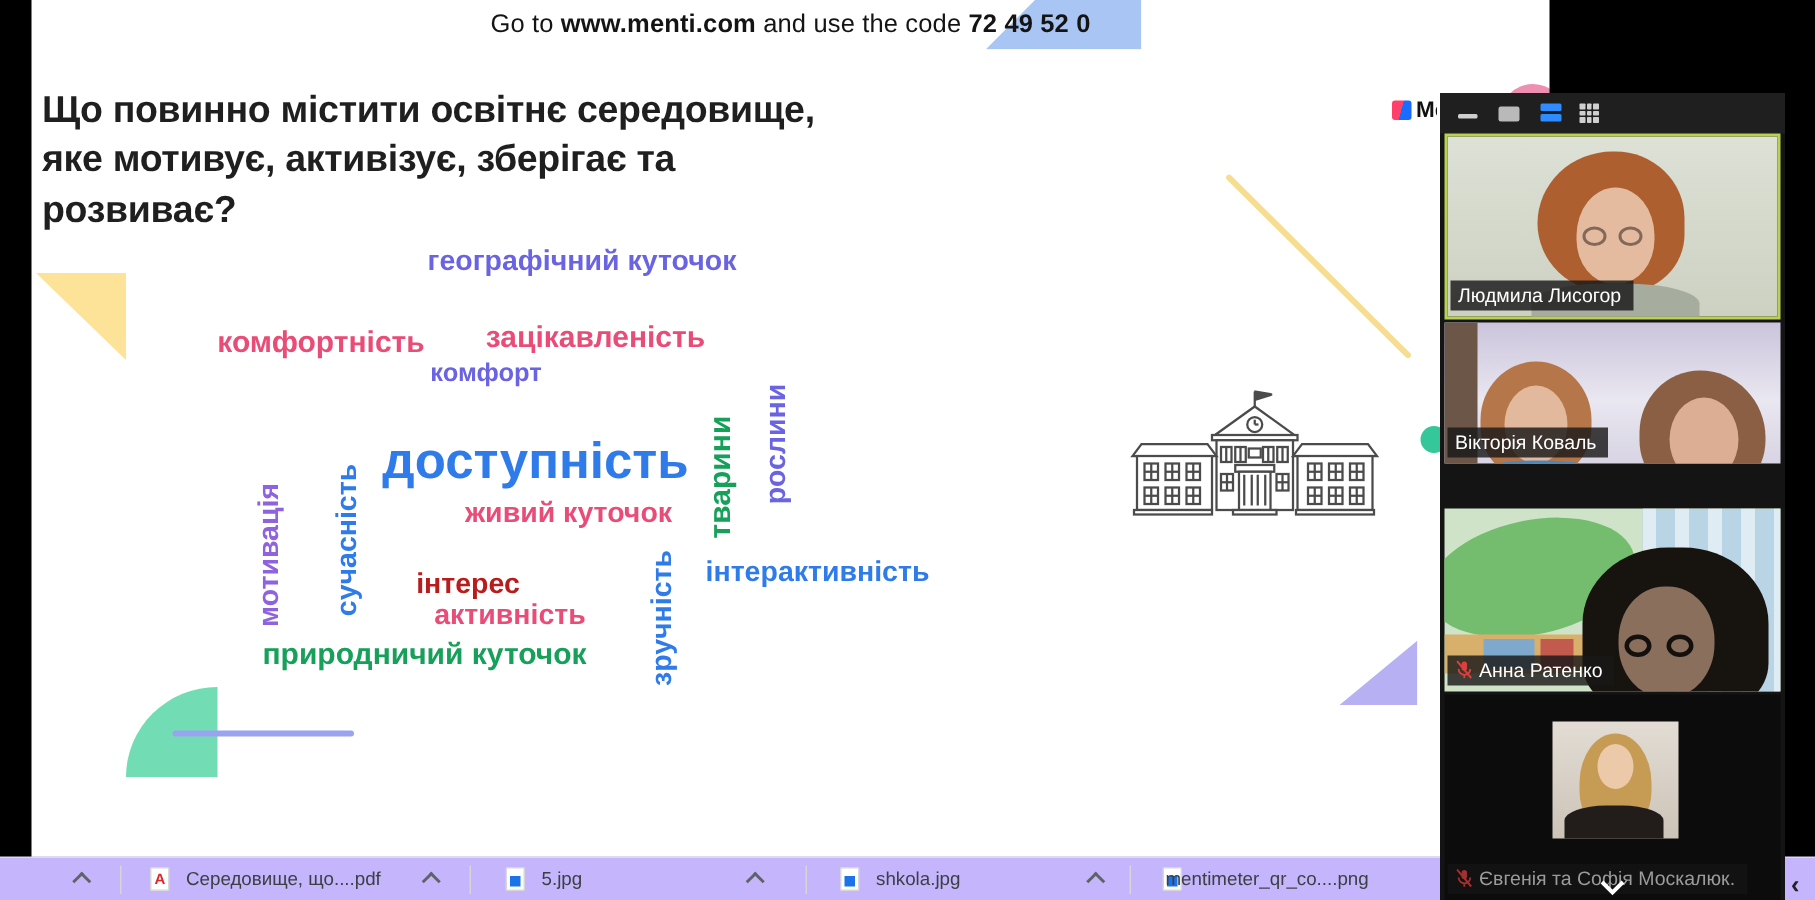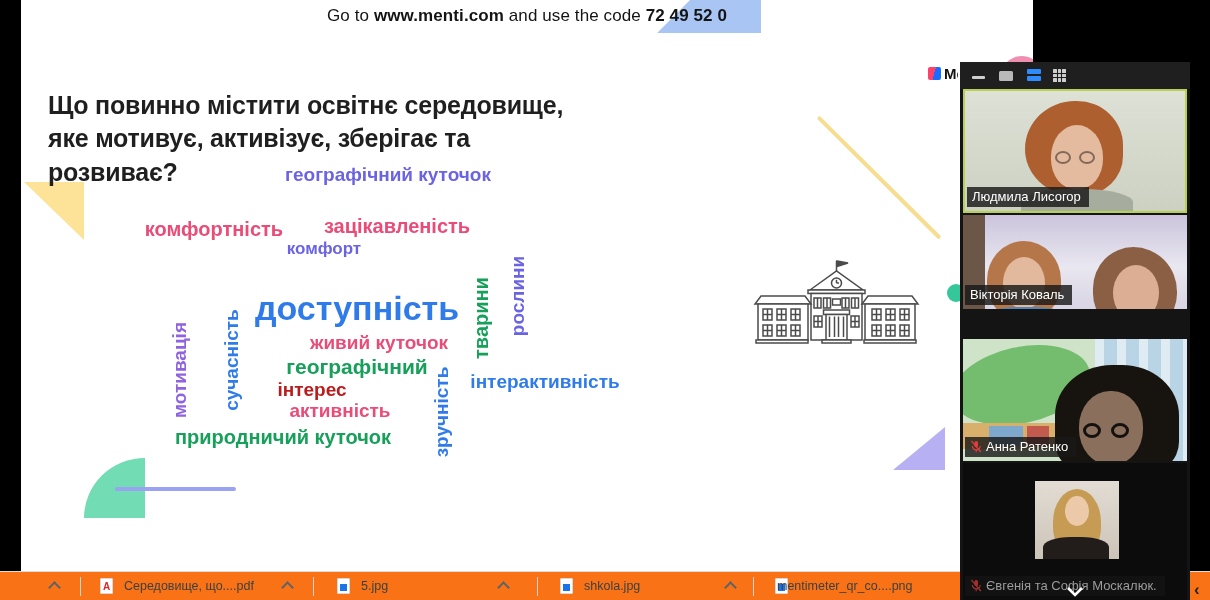--- a/index.html
+++ b/index.html
@@ -6,22 +6,22 @@
   #stage{position:relative;width:1210px;height:600px;overflow:hidden;background:#fff;
          font-family:"Liberation Sans",sans-serif;}
   [data-interactable]{box-sizing:border-box;}
 
   
   .topbar{position:absolute;left:21px;top:6px;width:1012px;text-align:center;
           font-size:17px;color:#141414;z-index:2;letter-spacing:.1px;}
   .topbar b{font-weight:700;}
   .blue-para{position:absolute;left:655px;top:0;width:106px;height:33px;background:#a9c5f3;
              clip-path:polygon(33% 0,100% 0,100% 100%,2% 100%);z-index:1;}
-  .slide-title{position:absolute;left:48px;top:57px;width:580px;font-size:25px;font-weight:700;
-               color:#1f1f1f;line-height:1.33;white-space:pre-line;letter-spacing:-.2px;z-index:2;margin-top:32px;}
+  .slide-title{position:absolute;left:28px;top:57px;width:580px;font-size:25px;font-weight:700;
+               color:#1f1f1f;line-height:1.33;white-space:pre-line;letter-spacing:-.2px;z-index:2;}
   #word-cloud{position:absolute;left:0;top:0;width:1210px;height:571px;z-index:2;}
   .word{position:absolute;transform:translate(-50%,-50%);font-weight:700;white-space:nowrap;}
   .word.vert{transform:translate(-50%,-50%) rotate(-90deg);}
 
   
   .tri-yellow{position:absolute;left:24px;top:182px;width:60px;height:58px;background:#fce398;
               clip-path:polygon(0 0,100% 0,100% 100%);z-index:1;}
   .line-yellow{position:absolute;left:818px;top:115px;width:172px;height:4px;background:#f6dd90;
                border-radius:3px;transform:rotate(44.8deg);transform-origin:left center;z-index:1;}
   .quarter-teal{position:absolute;left:84px;top:458px;width:61px;height:60px;background:#72dcb4;
@@ -102,21 +102,21 @@
   .t4-face{left:30px;top:15px;width:24px;height:30px;background:#ecc9a9;border-radius:50%;}
   .t4-body{left:8px;top:56px;width:66px;height:24px;background:#221c1a;border-radius:42% 42% 0 0;}
 
   .name-tag{position:absolute;left:2px;bottom:4px;display:flex;align-items:center;gap:4px;
             background:rgba(24,24,24,.82);color:#fff;font-size:13px;padding:2px 8px 3px 5px;
             white-space:nowrap;max-width:214px;overflow:hidden;}
   .tile4 .name-tag{color:#9b9b9b;background:rgba(24,24,24,.55);}
   .chev-down{position:absolute;left:50%;bottom:2px;transform:translateX(-50%);z-index:3;}
 
   
-  .downloads{position:absolute;left:0;top:571px;width:1210px;height:29px;background:#f97316;
+  .downloads{position:absolute;left:0;top:571px;width:1210px;height:29px;background:#c4b5fd;
              border-top:1px solid #dadce0;z-index:4;}
   .dl-sep{position:absolute;top:5px;width:1px;height:19px;background:#d6d6d6;}
   .dl-label{position:absolute;top:7px;font-size:12.5px;color:#3c4043;white-space:nowrap;}
   .dl-icon{position:absolute;top:6px;width:13px;height:16px;background:#fff;border:1px solid #d8d8d8;
            border-radius:1px;}
   .dl-icon.pdf::after{content:"A";position:absolute;left:2px;top:2px;font-size:10px;font-weight:700;color:#e02424;}
   .dl-icon.image::after{content:"";position:absolute;left:2px;bottom:2px;width:7px;height:7px;background:#1a73e8;}
   .dl-chev{position:absolute;top:11px;width:9px;height:9px;border-top:2px solid #5f6368;border-left:2px solid #5f6368;
            transform:rotate(45deg);}
   .collapse-arrow{position:absolute;left:1194px;top:580px;z-index:11;font-size:17px;font-weight:700;color:#222;}
@@ -133,21 +133,20 @@
 яке мотивує, активізує, зберігає та
 розвиває?</div>
 
   <div id="word-cloud" data-interactable="false">
       <span class="word" data-interactable="false" style="left: 388px; top: 175px; font-size: 19px; color: rgb(106, 99, 226);">географічний куточок</span>
       <span class="word" data-interactable="false" style="left: 214px; top: 229px; font-size: 20px; color: rgb(234, 76, 120);">комфортність</span>
       <span class="word" data-interactable="false" style="left: 397px; top: 226px; font-size: 20px; color: rgb(234, 76, 120);">зацікавленість</span>
       <span class="word" data-interactable="false" style="left: 324px; top: 249px; font-size: 17px; color: rgb(106, 99, 226);">комфорт</span>
       <span class="word" data-interactable="false" style="left: 357px; top: 308px; font-size: 34px; color: rgb(47, 123, 234);">доступність</span>
       <span class="word" data-interactable="false" style="left: 379px; top: 343px; font-size: 19px; color: rgb(234, 76, 120);">живий куточок</span>
-      <span class="word" data-interactable="false" style="left: 357px; top: 367px; font-size: 21px; color: rgb(22, 160, 90);">географічний</span>
       <span class="word" data-interactable="false" style="left: 312px; top: 390px; font-size: 19px; color: #b91c1c;">інтерес</span>
       <span class="word" data-interactable="false" style="left: 340px; top: 411px; font-size: 19px; color: rgb(234, 76, 120);">активність</span>
       <span class="word" data-interactable="false" style="left: 283px; top: 437px; font-size: 20px; color: rgb(22, 160, 90);">природничий куточок</span>
       <span class="word" data-interactable="false" style="left: 545px; top: 382px; font-size: 19px; color: rgb(47, 123, 234);">інтерактивність</span>
       <span class="word vert" data-interactable="false" style="left: 180px; top: 370px; font-size: 19px; color: rgb(143, 99, 224);">мотивація</span>
       <span class="word vert" data-interactable="false" style="left: 232px; top: 360px; font-size: 19px; color: rgb(47, 123, 234);">сучасність</span>
       <span class="word vert" data-interactable="false" style="left: 481px; top: 318px; font-size: 20px; color: rgb(22, 160, 90);">тварини</span>
       <span class="word vert" data-interactable="false" style="left: 518px; top: 296px; font-size: 19px; color: rgb(106, 99, 226);">рослини</span>
       <span class="word vert" data-interactable="false" style="left: 442px; top: 412px; font-size: 19px; color: rgb(47, 123, 234);">зручність</span>
     </div>

